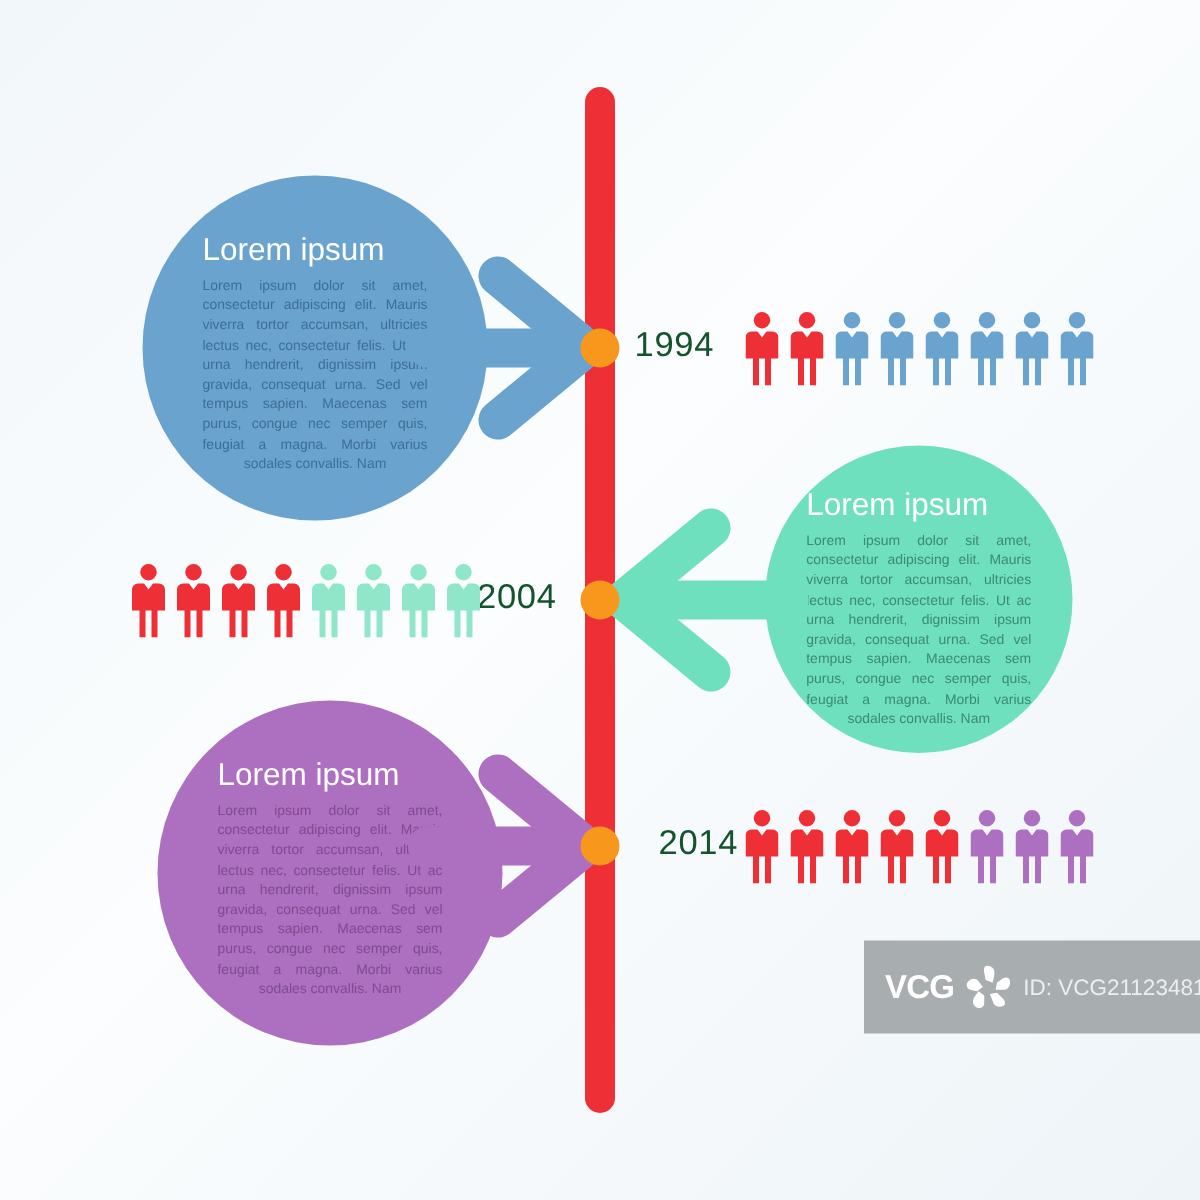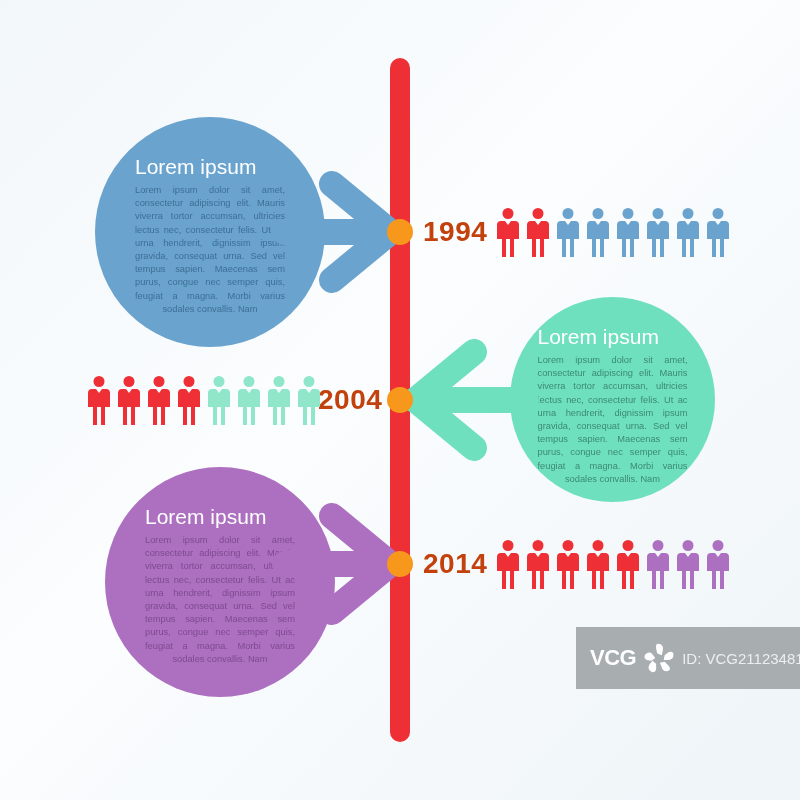--- a/index.html
+++ b/index.html
@@ -76,23 +76,23 @@
     position: absolute;
     width: 26px;
     height: 26px;
     border-radius: 50%;
     background: #f7981d;
   }
 
   
   .year-label {
     position: absolute;
-    font-size: 28px;
-    color: #c2410c;
-    font-weight: 700;
+    font-size: 23px;
+    color: #14532d;
+    font-weight: 400;
     letter-spacing: 0.5px;
     white-space: nowrap;
   }
 
   
   .people-row {
     position: absolute;
     display: flex;
     gap: 8px;
     align-items: flex-end;
@@ -256,21 +256,21 @@
       <g stroke="#ad6fc0" stroke-width="26" stroke-linecap="round" fill="none">
         <line x1="0" y1="64" x2="105" y2="64"></line>
         <line x1="47" y1="16" x2="104" y2="63"></line>
         <line x1="47" y1="112" x2="104" y2="65"></line>
       </g>
     </svg>
   </div>
 
   <div class="junction-dot" style="left:387px; top:551px;"></div>
 
-  <div class="year-label" style="left:423px; top:548px;">2014</div>
+  <div class="year-label" style="left:439px; top:548px;">2014</div>
 
   <div class="people-row" style="left:497px; top:539px;">
     <svg class="person" viewBox="0 0 22 50">
         <circle cx="11" cy="6.5" r="5.5" fill="#ee2f35"></circle>
         <path d="M4 14 h4 l3 4 l3 -4 h4 a4 4 0 0 1 4 4 v14 h-5 v18 h-4 v-18 h-4 v18 h-4 v-18 h-5 v-14 a4 4 0 0 1 4 -4 z" fill="#ee2f35"></path>
       </svg>
     <svg class="person" viewBox="0 0 22 50">
         <circle cx="11" cy="6.5" r="5.5" fill="#ee2f35"></circle>
         <path d="M4 14 h4 l3 4 l3 -4 h4 a4 4 0 0 1 4 4 v14 h-5 v18 h-4 v-18 h-4 v18 h-4 v-18 h-5 v-14 a4 4 0 0 1 4 -4 z" fill="#ee2f35"></path>
       </svg>

